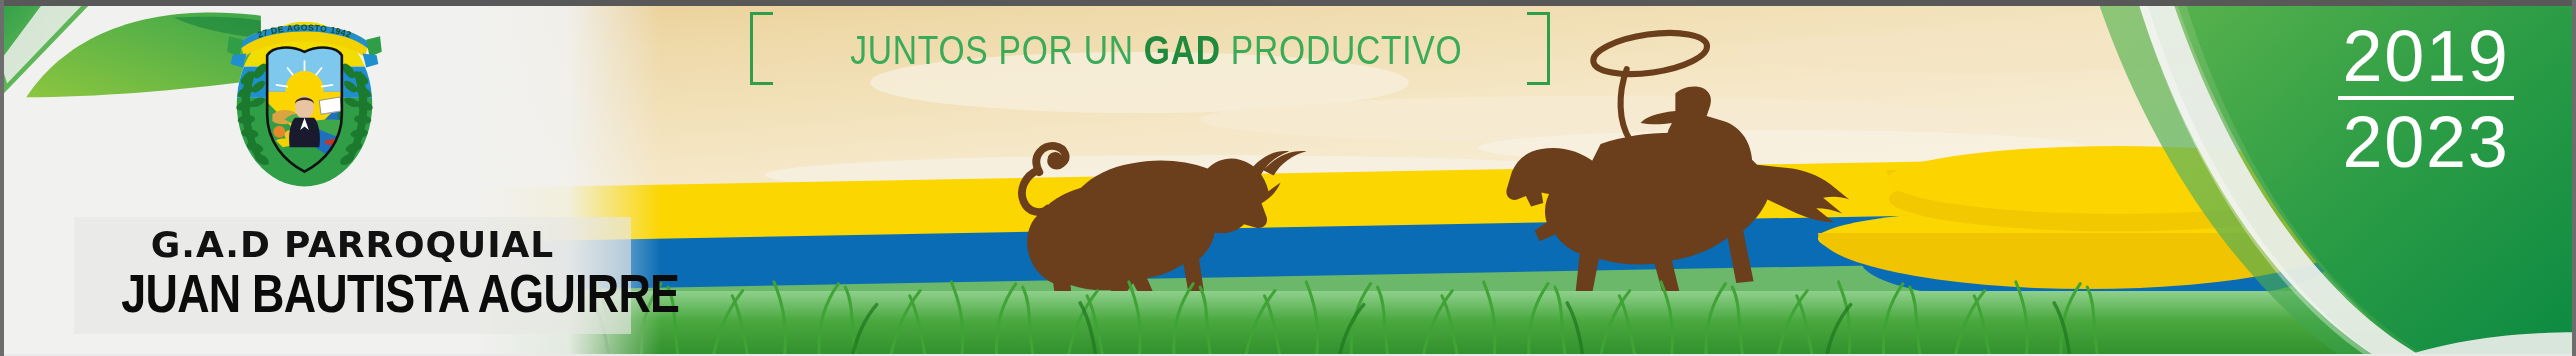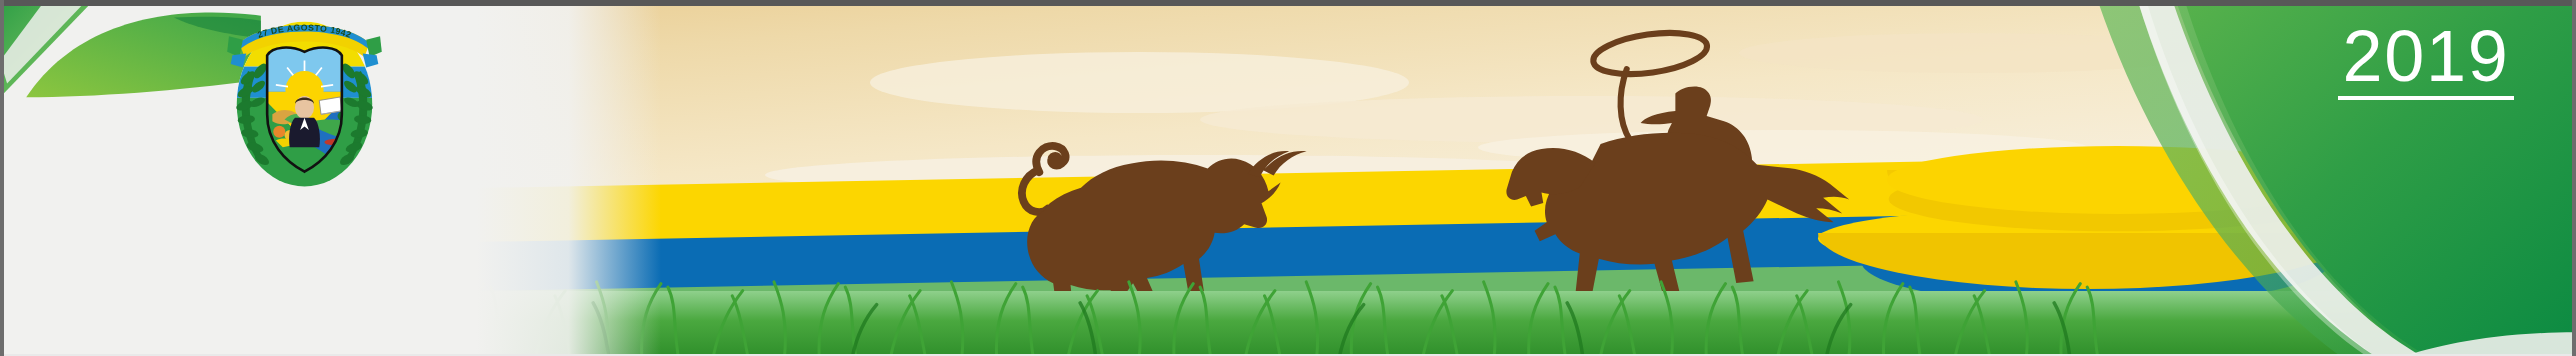--- a/index.html
+++ b/index.html
@@ -355,22 +355,33 @@
           <path d="M12 52 L28 50 L24 66 L10 62 Z" fill="#1f8fd0"></path>
           <path d="M178 52 L162 50 L166 66 L180 62 Z" fill="#1f8fd0"></path>
           <path id="ribpath" d="M28 40 C56 18 134 18 162 40" fill="none"></path>
           <text font-size="10" font-weight="700" fill="#1a4a1a" font-family="Liberation Sans, sans-serif" letter-spacing="0.5">
             <textPath href="#ribpath" startOffset="50%" text-anchor="middle">27 DE AGOSTO 1942</textPath>
           </text>
         </g>
       </svg>
     </div>
 
+    <div class="namebox">
+      <div class="name1">G.A.D PARROQUIAL</div>
+      <div class="name2">JUAN BAUTISTA AGUIRRE</div>
+    </div>
   </div>
 
+  <div class="slogan">
+    <div class="brk l"></div>
+    <div class="brk r"></div>
+    <div class="slogan-text"><span>
+      <i style="font-style:normal">JUNTOS POR UN </i><b>GAD</b><i style="font-style:normal"> PRODUCTIVO</i>
+    </span></div>
+  </div>
 
   <div class="rightpanel">
     <svg class="greenfill" viewBox="0 0 700 410" preserveAspectRatio="none">
       <defs>
         <linearGradient id="gg" x1="0" y1="0" x2="1" y2="1">
           <stop offset="0" stop-color="#58b24c"></stop>
           <stop offset="0.45" stop-color="#2f9e46"></stop>
           <stop offset="1" stop-color="#0b8a42"></stop>
         </linearGradient>
         <linearGradient id="gg2" x1="0" y1="0" x2="1" y2="1">
@@ -381,20 +392,21 @@
       <path d="M240 0 L700 0 L700 410 L700 410 L520 410 C400 330 300 180 240 0 Z" fill="url(#gg)"></path>
       <path d="M150 0 L250 0 C310 190 410 340 530 410 L430 410 C320 330 215 190 150 0 Z" fill="url(#gg2)"></path>
       <path d="M196 0 L236 0 C300 190 402 342 524 410 L470 410 C350 332 254 186 196 0 Z" fill="#eef0ec" opacity=".92"></path>
       <path d="M700 410 L700 382 C600 382 540 398 500 410 Z" fill="#eef0ec" opacity=".9"></path>
       <path d="M470 410 C360 332 262 186 206 0 L196 0 C254 190 350 336 460 410 Z" fill="#fff" opacity=".35"></path>
     </svg>
 
     <div class="years">
       <div class="yr">2019</div>
       <div class="yrline"></div>
+      <div class="yr">2023</div>
     </div>
   </div>
 
   <div class="chrome-top"></div>
   <div class="chrome-bot"></div>
   <div class="edge-l"></div>
   <div class="edge-r"></div>
 </div>
 
 

